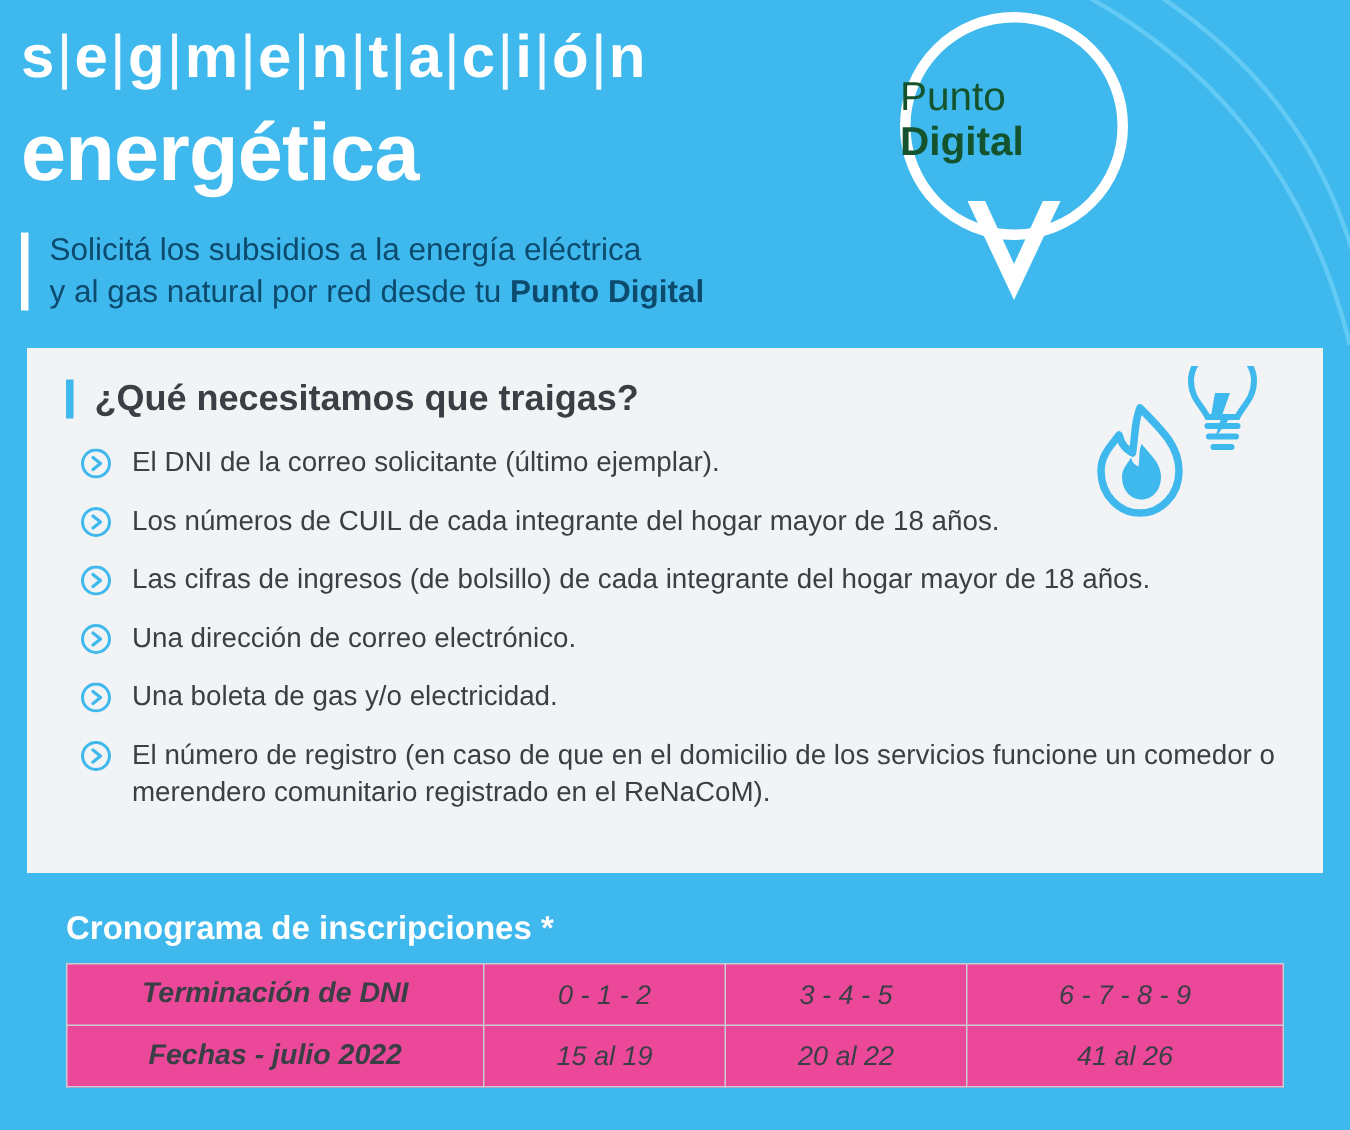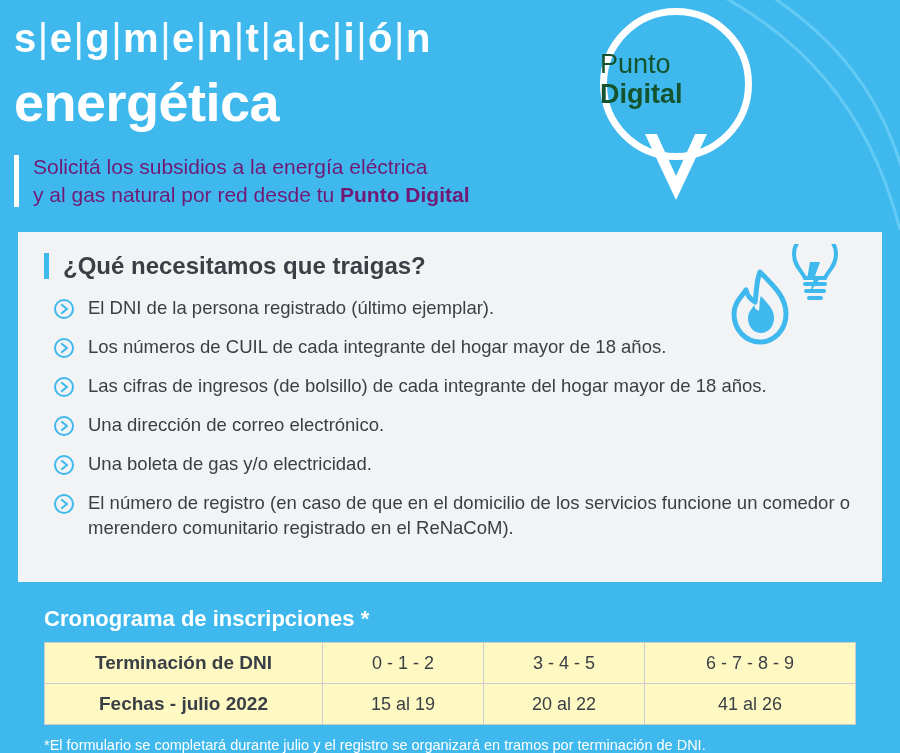--- a/index.html
+++ b/index.html
@@ -58,21 +58,21 @@
   .subtitle-bar {
     width: 5px;
     height: 52px;
     background: #ffffff;
     margin-right: 14px;
     margin-top: 2px;
     flex: none;
   }
   .subtitle {
     font-size: 21px;
-    color: #701a75;
+    color: #0c4a6e;
     line-height: 1.35;
   }
   .subtitle b { font-weight: bold; }
 
   
   .pin {
     position: absolute;
     top: 8px;
     right: 148px;
     width: 152px;
@@ -173,23 +173,24 @@
     padding: 6px 0 0 0;
   }
   .sched-title {
     font-size: 22px;
     font-weight: bold;
     color: #ffffff;
     padding: 4px 0 10px 30px;
   }
   .sched-table {
     margin: 0 30px;
-    background: #fef9c3;
+    background: #ec4899;
     border-collapse: collapse;
     width: calc(100% - 60px);
+    font-style: italic;
   }
   .sched-table td {
     border: 1px solid #c9ccd1;
     padding: 9px 6px;
     text-align: center;
     color: #3a3f45;
     font-size: 18px;
   }
   .sched-table td.rowhead {
     font-weight: bold;
@@ -261,21 +262,21 @@
       </g>
     </svg>
   </div>
 
   <div class="list" id="req-list">
       <div class="list-item">
         <span class="bullet"><svg width="20" height="20" viewBox="0 0 20 20" xmlns="http://www.w3.org/2000/svg">
             <circle cx="10" cy="10" r="9" fill="none" stroke="#3fb9ed" stroke-width="2"></circle>
             <path d="M8 6 l5 4 l-5 4" fill="none" stroke="#3fb9ed" stroke-width="2.2" stroke-linecap="round" stroke-linejoin="round"></path>
           </svg></span>
-        <div class="item-text">El DNI de la persona registrado (último ejemplar).</div>
+        <div class="item-text">El DNI de la correo solicitante (último ejemplar).</div>
       </div>
       <div class="list-item">
         <span class="bullet"><svg width="20" height="20" viewBox="0 0 20 20" xmlns="http://www.w3.org/2000/svg">
             <circle cx="10" cy="10" r="9" fill="none" stroke="#3fb9ed" stroke-width="2"></circle>
             <path d="M8 6 l5 4 l-5 4" fill="none" stroke="#3fb9ed" stroke-width="2.2" stroke-linecap="round" stroke-linejoin="round"></path>
           </svg></span>
         <div class="item-text">Los números de CUIL de cada integrante del hogar mayor de 18 años.</div>
       </div>
       <div class="list-item">
         <span class="bullet"><svg width="20" height="20" viewBox="0 0 20 20" xmlns="http://www.w3.org/2000/svg">
@@ -319,14 +320,13 @@
           <td>6 - 7 - 8 - 9</td>
         </tr>
         <tr>
           <td class="rowhead">Fechas - julio 2022</td>
           <td>15 al 19</td>
           <td>20 al 22</td>
           <td>41 al 26</td>
         </tr>
       </tbody>
   </table>
-  <div class="sched-note">*El formulario se completará durante julio y el registro se organizará en tramos por terminación de DNI.</div>
 </div>
 
 </body></html>

